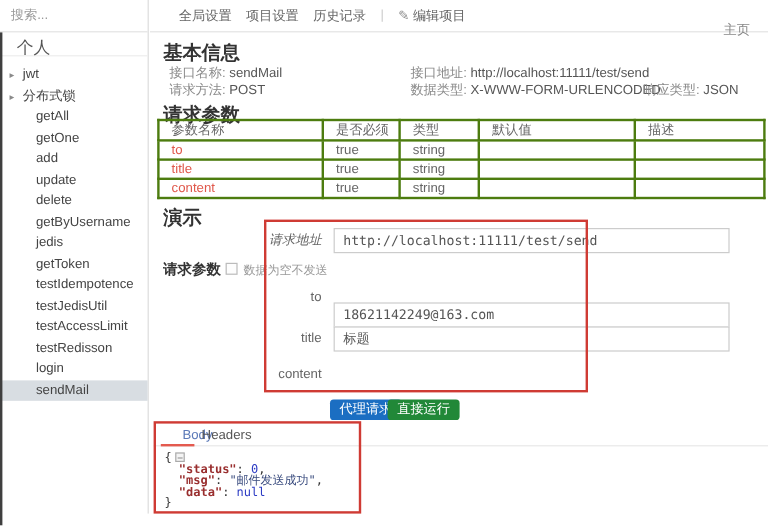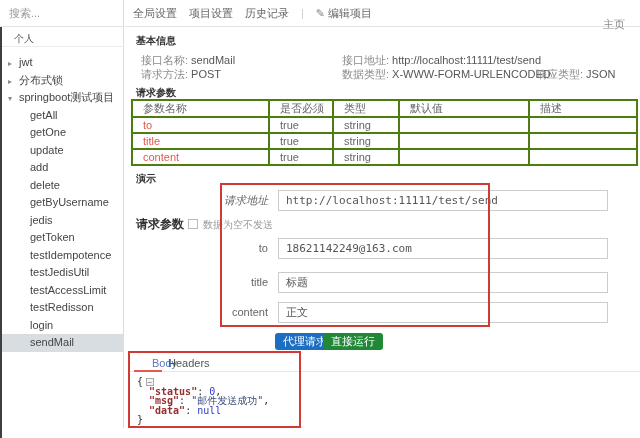--- a/index.html
+++ b/index.html
@@ -12,39 +12,39 @@
   .mono { font-family: "DejaVu Sans Mono", "Liberation Mono", monospace; }
 
   
   .leftstrip { position:absolute; left:0; top:27px; width:2px; height:411px; background:#3f3f3f; z-index:6; }
 
   
   .sidebar { position:absolute; left:0; top:0; width:124px; height:428px; background:#fff; border-right:1px solid #ddd; z-index:2; }
   .search-row { height:27px; border-bottom:1px solid #e3e3e3; display:flex; align-items:center; }
   .search-row input { border:0; outline:0; margin-left:9px; width:100px; font-size:11px; color:#777; font-family:inherit; background:transparent; }
   .search-row input::placeholder { color:#999; }
-  .group-header { margin-top:4px; height:16px; line-height:16px; padding-left:14px; font-size:10px; color:#555; border-bottom:1px solid #ededed; }
+  .group-header { margin-top:4px; height:16px; line-height:16px; padding-left:14px; font-size:14px; color:#555; border-bottom:1px solid #ededed; }
   .tree { margin-top:7px; }
   .tree-row { height:17.5px; line-height:17.5px; font-size:11px; color:#444; padding-left:8px; white-space:nowrap; cursor:default; }
   .tree-row .caret { display:inline-block; width:8px; color:#8a8a8a; font-size:8px; margin-right:3px; }
   .tree-child { padding-left:30px; }
   .tree-row.selected { background:#d8dde2; }
 
   
   .topbar { position:absolute; left:125px; top:0; width:515px; height:27px; border-bottom:1px solid #e3e3e3; display:flex; align-items:center; font-size:11px; color:#666; background:#fff; }
   .menu-item { margin-left:12px; cursor:pointer; }
-  .menu-item:first-child { margin-left:8px;text-align:right; }
+  .menu-item:first-child { margin-left:24px;text-align:right; }
   .menu-divider { margin-left:12px; color:#ccc; }
   .edit-item { margin-left:12px; display:flex; align-items:center; cursor:pointer; }
   .edit-item .icon { color:#888; font-size:11px; margin-right:3px; }
   .home-link { margin-left:auto; margin-right:15px; color:#888; cursor:pointer;margin-top:23px; }
 
   
   .main { position:absolute; left:125px; top:28px; width:515px; height:410px; }
-  .sec-title { position:absolute; font-weight:bold; font-size:10px; color:#333; }
+  .sec-title { position:absolute; font-weight:bold; font-size:16px; color:#333; }
   #t-basic   { left:11px; top:6px; }
   #t-params  { left:11px; top:58px; }
   #t-demo    { left:11px; top:144px; }
 
   .info-item { position:absolute; font-size:11px; color:#8a8a8a; white-space:nowrap; }
   .info-item .val { color:#555; margin-left:3px; }
   #i-name     { left:16px;  top:25px; }
   #i-url      { left:217px; top:25px; }
   #i-method   { left:16px;  top:39px; }
   #i-datatype { left:217px; top:39px; }
@@ -60,21 +60,21 @@
   #redbox-response { left:3px;  top:323px; width:173px; height:77px; }
 
   .demo-label { position:absolute; width:63px; text-align:right; font-size:11px; color:#666; height:21px; line-height:21px; }
   #l-url     { left:80px; top:162px;font-style:italic; }
   #l-to      { left:80px; top:210px; }
   #l-title   { left:80px; top:244px; }
   #l-content { left:80px; top:274px; }
 
   .demo-input { position:absolute; left:153px; width:330px; height:21px; border:1px solid #ccc; font-size:11px; color:#555; padding:0 7px; background:#fff; outline:0; }
   #in-url     { top:162px; }
-  #in-to      { top:210px; }
+  #in-to      { top:224px; }
   #in-title   { top:244px;font-family:Liberation Mono, monospace; }
   #in-content { top:274px; }
 
   #p-params { position:absolute; left:11px; top:188px; font-weight:bold; font-size:12px; color:#333; }
   .cb { position:absolute; left:63px; top:191px; width:10px; height:10px; border:1px solid #bbb; background:#fdfdfd; cursor:pointer; }
   .cb-label { position:absolute; left:78px; top:190px; font-size:10px; color:#999; }
 
   .btn { position:absolute; top:305px; height:17px; line-height:17px; border:0; border-radius:3px; color:#fff; font-size:11px; padding:0 8px; cursor:pointer; font-family:inherit; }
   #btn-proxy { left:150px; background:#1b6ec2; }
   #btn-run   { left:198px; background:#218838; }
@@ -100,25 +100,24 @@
 <div class="leftstrip"></div>
 
 <div class="sidebar">
   <div class="search-row">
     <input type="text" placeholder="搜索..." style="">
   </div>
   <div class="group-header">个人</div>
   <div class="tree">
     <div class="tree-row"><span class="caret">▸</span><span>jwt</span></div>
     <div class="tree-row"><span class="caret">▸</span><span>分布式锁</span></div>
-    <div class="tree-row"><span class="caret">▾</span><span>springboot测试项目</span></div>
     <div class="tree-row tree-child">getAll</div>
     <div class="tree-row tree-child">getOne</div>
+    <div class="tree-row tree-child">add</div>
     <div class="tree-row tree-child">update</div>
-    <div class="tree-row tree-child">add</div>
     <div class="tree-row tree-child">delete</div>
     <div class="tree-row tree-child">getByUsername</div>
     <div class="tree-row tree-child">jedis</div>
     <div class="tree-row tree-child">getToken</div>
     <div class="tree-row tree-child">testIdempotence</div>
     <div class="tree-row tree-child">testJedisUtil</div>
     <div class="tree-row tree-child">testAccessLimit</div>
     <div class="tree-row tree-child">testRedisson</div>
     <div class="tree-row tree-child">login</div>
     <div class="tree-row tree-child selected">sendMail</div>
@@ -190,21 +189,20 @@
   <div class="cb"></div>
   <div class="cb-label">数据为空不发送</div>
 
   <div class="demo-label" id="l-to">to</div>
   <input class="demo-input mono" id="in-to" value="18621142249@163.com" style="">
 
   <div class="demo-label" id="l-title">title</div>
   <input class="demo-input" id="in-title" value="标题" style="">
 
   <div class="demo-label" id="l-content">content</div>
-  <input class="demo-input" id="in-content" value="正文" style="">
 
   <button class="btn" id="btn-proxy">代理请求</button>
   <button class="btn" id="btn-run">直接运行</button>
 
   <div class="redbox" id="redbox-response"></div>
   <span class="tab" id="tab-body">Body</span>
   <span class="tab" id="tab-headers">Headers</span>
   <div class="tab-line"></div>
   <div class="tab-underline"></div>
 

